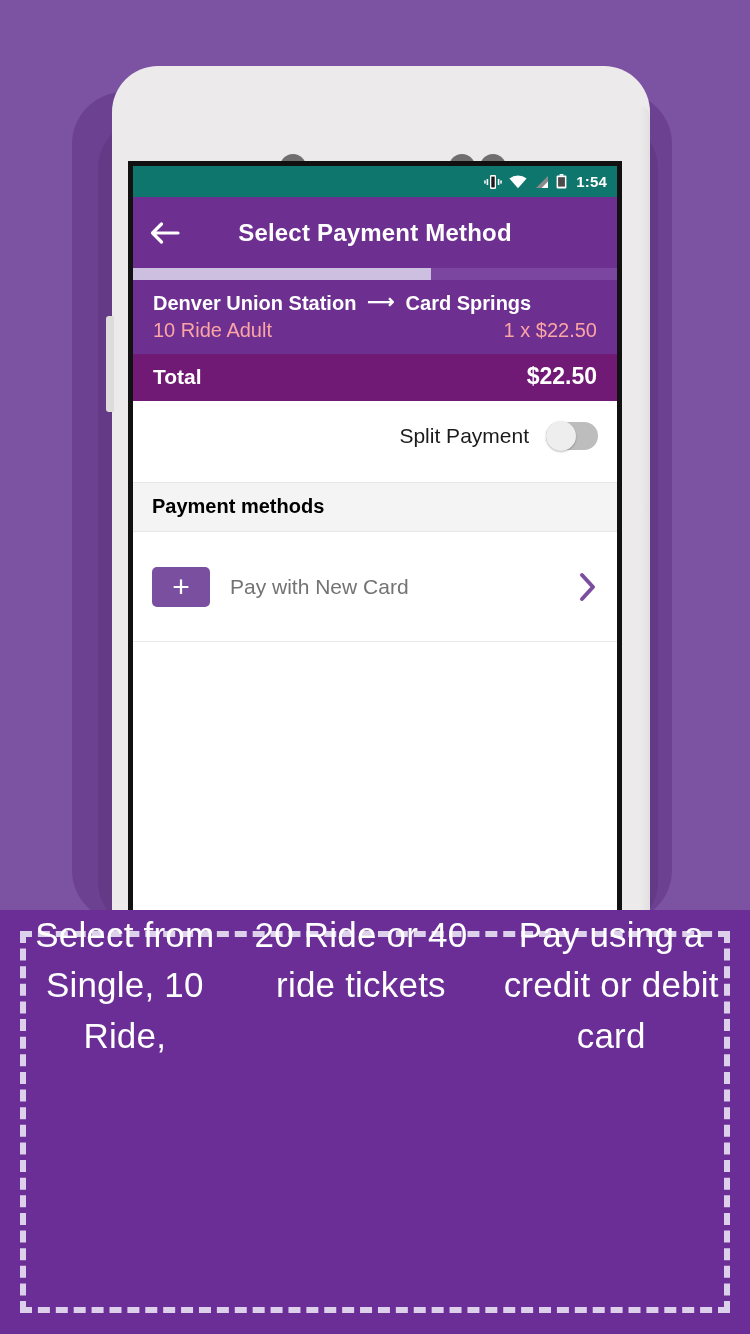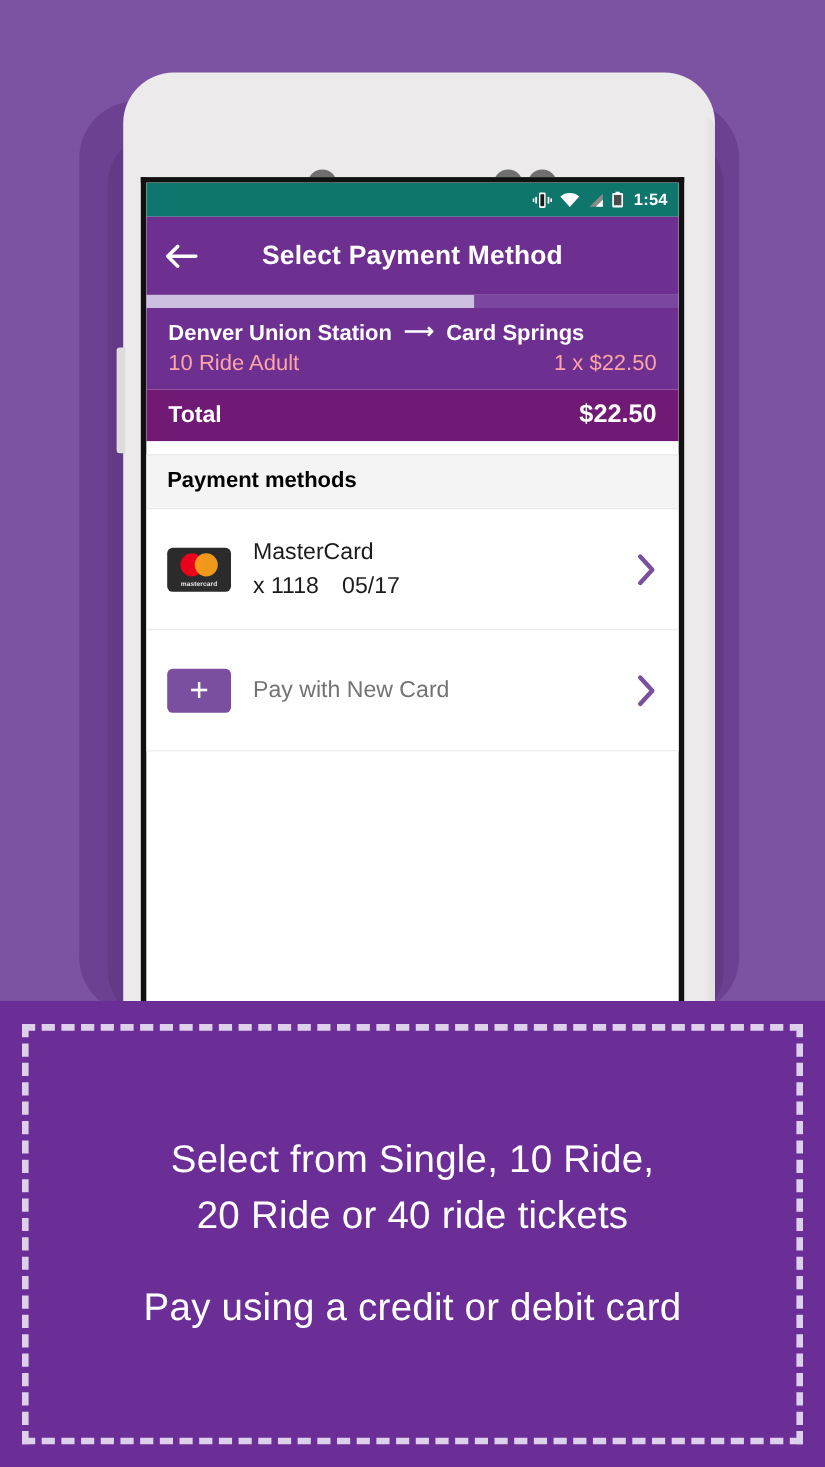--- a/index.html
+++ b/index.html
@@ -179,21 +179,21 @@
   #caption{
     position:absolute; left:0; top:910px; width:750px; height:424px;
     background:#6b2d96;
   }
   .dashed{
     position:absolute; left:20px; top:21px; right:20px; bottom:21px;
     border:6px dashed #ddd0ea;
   }
   .caption-inner{
     position:absolute; left:0; right:0; top:0; bottom:0;
-    display:flex; flex-direction:column; justify-content:center;
+    display:flex; flex-direction:row; justify-content:center;
     gap:0;
   }
   .cap-line{
     color:#ffffff; font-size:35px; font-weight:400; text-align:center;
     line-height:1.44; letter-spacing:.2px;
   }
   .cap-gap{ height:34px; }
 </style>
 </head>
 <body>
@@ -262,42 +262,31 @@
           <span>10 Ride Adult</span>
           <span>1 x $22.50</span>
         </div>
       </div>
 
       <div class="total-row">
         <span class="total-label">Total</span>
         <span class="total-value">$22.50</span>
       </div>
 
+      <div class="split-row">
+        <span class="split-label">Split Payment</span>
+        <div class="toggle">
+          <div class="knob"></div>
+        </div>
+      </div>
 
       <div class="section-head">Payment methods</div>
 
       <div class="pay-list">
 
-        <div class="pay-item">
-          <div class="mc-card">
-            <div class="mc-c mc-red"></div>
-            <div class="mc-c mc-org"></div>
-            <div class="mc-word">mastercard</div>
-          </div>
-          <div class="pay-text">
-            <div class="pay-title">MasterCard</div>
-            <div class="pay-sub">
-              <span>x 1118</span>
-              <span>05/17</span>
-            </div>
-          </div>
-          <svg class="chev" width="20" height="32" viewBox="0 0 20 32">
-            <path d="M4 4 L15 16 L4 28" stroke="#7b4fa0" stroke-width="4" fill="none" stroke-linecap="round" stroke-linejoin="round"></path>
-          </svg>
-        </div>
 
         <div class="pay-item">
           <div class="plus-card">+</div>
           <div class="pay-text">
             <div class="pay-single">Pay with New Card</div>
           </div>
           <svg class="chev" width="20" height="32" viewBox="0 0 20 32">
             <path d="M4 4 L15 16 L4 28" stroke="#7b4fa0" stroke-width="4" fill="none" stroke-linecap="round" stroke-linejoin="round"></path>
           </svg>
         </div>

